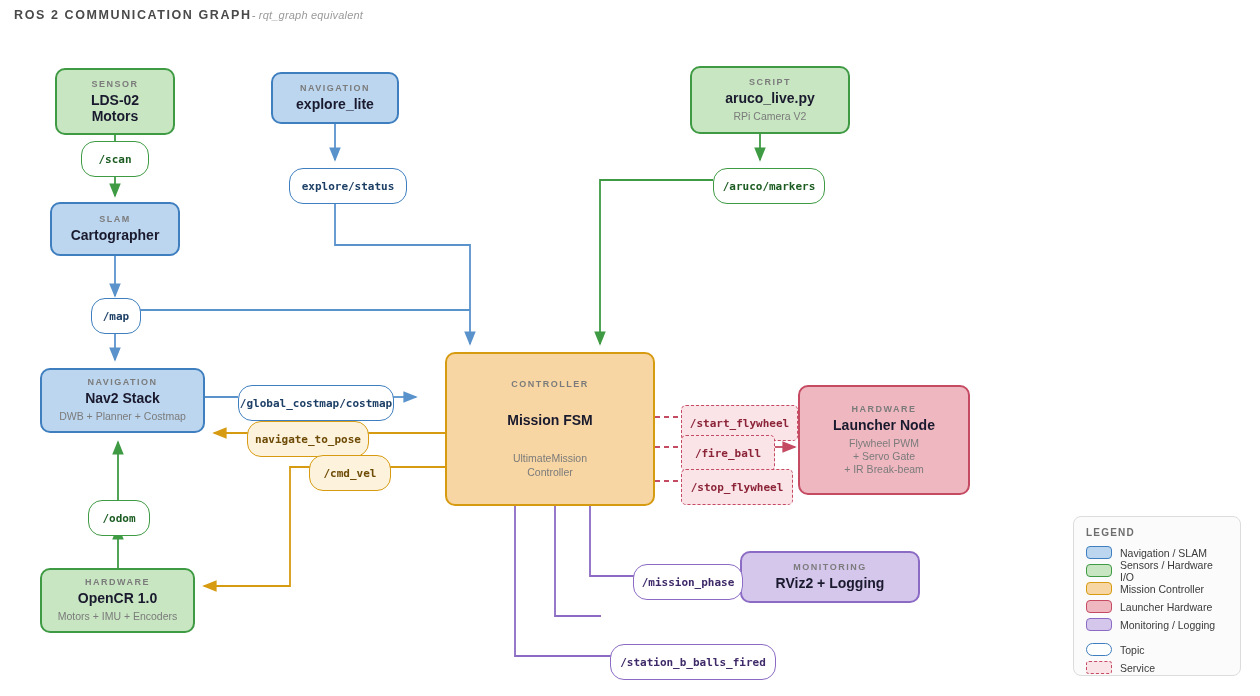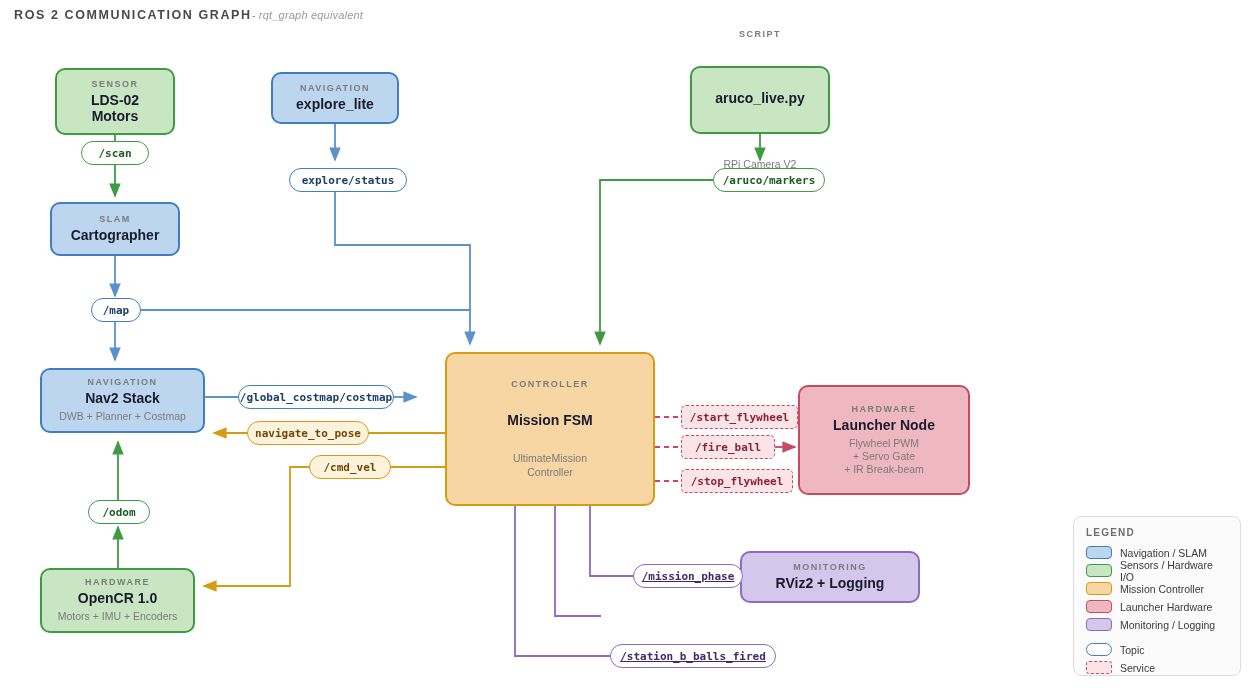--- a/index.html
+++ b/index.html
@@ -27,25 +27,25 @@
   .n-blue{background:#bcd6ef;border-color:#3f7fbf;}
   .n-green{background:#c8e6c2;border-color:#3f9a44;}
   .n-orange{background:#f8d6a3;border-color:#d79b12;}
   .n-pink{background:#efb8c0;border-color:#c54b63;}
   .n-purple{background:#d5c6ec;border-color:#8b6bc4;}
 
   
   .pill{position:absolute;border-radius:14px;border:1.6px solid;background:#ffffff;
         display:flex;align-items:center;justify-content:center;box-sizing:border-box;
         font-family:"DejaVu Sans Mono", monospace;font-size:11px;font-weight:bold;
-        white-space:nowrap;padding:0 9px;height:24px;}
+        white-space:nowrap;padding:0 9px;height:36px;}
   .p-green{border-color:#3f9a44;color:#1c5c22;}
   .p-blue{border-color:#3f7fbf;color:#1d3f66;}
   .p-orange{border-color:#d79b12;background:#fdf3dd;color:#6d4a05;}
-  .p-purple{border-color:#8b6bc4;color:#3f2a69;text-decoration:underline;}
+  .p-purple{border-color:#8b6bc4;color:#3f2a69;}
   .p-service{border-style:dashed;border-color:#c54b63;background:#fbe4e8;color:#8c2438;border-radius:5px;}
 
   
   .legend{position:absolute;left:1073px;top:516px;width:168px;height:160px;
           background:#fbfbfb;border:1px solid #dcdcdc;border-radius:8px;box-sizing:border-box;
           padding:10px 12px;}
   .legend-title{font-size:10px;font-weight:bold;letter-spacing:1.2px;color:#6e6e6e;margin-bottom:7px;}
   .legend-row{display:flex;align-items:center;gap:8px;margin-bottom:3px;height:15px;}
   .swatch{width:26px;height:13px;border-radius:4px;border:1.4px solid;box-sizing:border-box;flex:none;}
   .sw-pill{width:26px;height:13px;border-radius:7px;border:1.4px solid;background:#fff;box-sizing:border-box;flex:none;}
@@ -130,21 +130,21 @@
       <span>LDS-02</span><br>
       <span>Motors</span>
     </div>
   </div>
 
   <div class="node n-blue" style="left:271px;top:72px;width:128px;height:52px;">
     <div class="kind">NAVIGATION</div>
     <div class="name">explore_lite</div>
   </div>
 
-  <div class="node n-green" style="left:690px;top:66px;width:140px;height:68px;gap:48px;">
+  <div class="node n-green" style="left:690px;top:66px;width:160px;height:68px;">
     <div class="kind">SCRIPT</div>
     <div class="name">aruco_live.py</div>
     <div class="desc">RPi Camera V2</div>
   </div>
 
   <div class="node n-blue" style="left:50px;top:202px;width:130px;height:54px;">
     <div class="kind">SLAM</div>
     <div class="name">Cartographer</div>
   </div>
 

